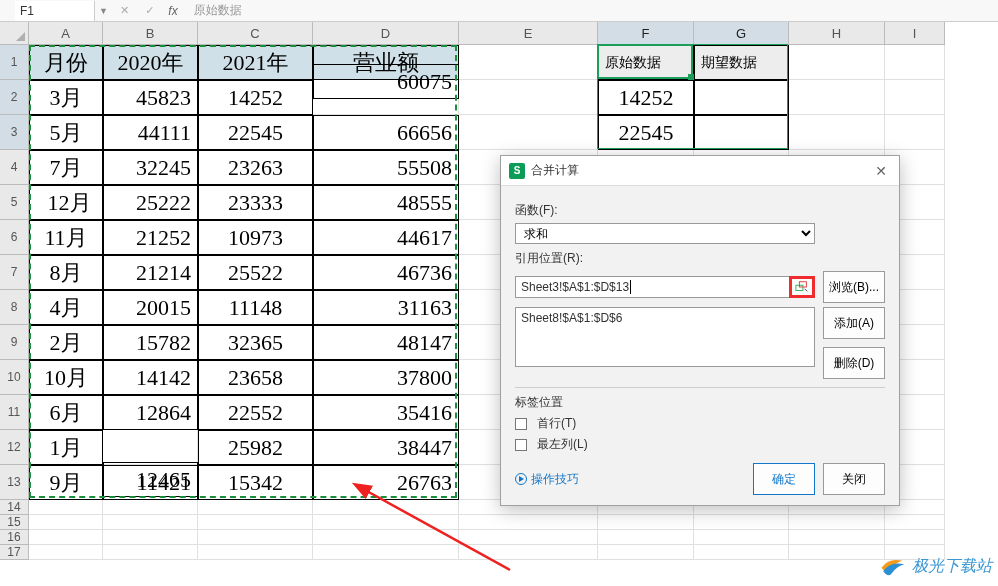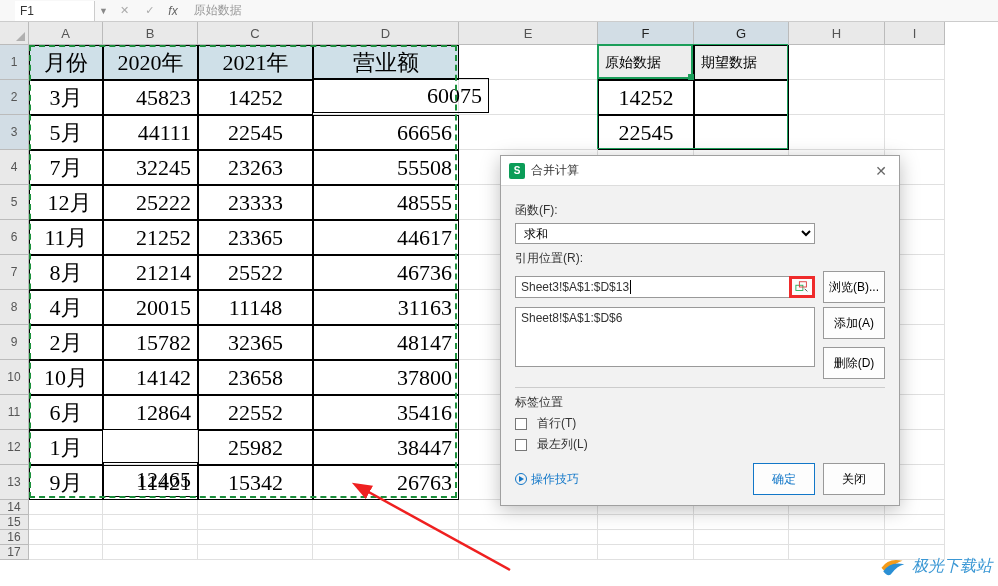--- a/index.html
+++ b/index.html
@@ -271,36 +271,36 @@
       <div class="cell " style="left: 665px; top: 500px; width: 95px; height: 15px;"></div>
       <div class="cell " style="left: 760px; top: 500px; width: 96px; height: 15px;"></div>
       <div class="cell " style="left: 856px; top: 500px; width: 60px; height: 15px;"></div>
       <div class="cell hl data-header border-thick" style="left: 0px; top: 0px; width: 74px; height: 35px;">月份</div>
       <div class="cell hl data-header border-thick" style="left: 74px; top: 0px; width: 95px; height: 35px;">2020年</div>
       <div class="cell hl data-header border-thick" style="left: 169px; top: 0px; width: 115px; height: 35px;">2021年</div>
       <div class="cell hl data-header border-thick" style="left: 284px; top: 0px; width: 146px; height: 35px;">营业额</div>
       <div class="cell data-val border-thick center" style="left: 0px; top: 35px; width: 74px; height: 35px;">3月</div>
       <div class="cell data-val border-thick" style="left: 74px; top: 35px; width: 95px; height: 35px;">45823</div>
       <div class="cell data-val border-thick center" style="left: 169px; top: 35px; width: 115px; height: 35px;">14252</div>
-      <div class="cell data-val border-thick" style="left: 284px; top: 33px; width: 176px; height: 35px;">60075</div>
+      <div class="cell data-val border-thick" style="left: 284px; top: 19px; width: 146px; height: 35px;">60075</div>
       <div class="cell data-val border-thick center" style="left: 0px; top: 70px; width: 74px; height: 35px;">5月</div>
       <div class="cell data-val border-thick" style="left: 74px; top: 70px; width: 95px; height: 35px;">44111</div>
       <div class="cell data-val border-thick center" style="left: 169px; top: 70px; width: 115px; height: 35px;">22545</div>
       <div class="cell data-val border-thick" style="left: 284px; top: 70px; width: 146px; height: 35px;">66656</div>
       <div class="cell data-val border-thick center" style="left: 0px; top: 105px; width: 74px; height: 35px;">7月</div>
       <div class="cell data-val border-thick" style="left: 74px; top: 105px; width: 95px; height: 35px;">32245</div>
       <div class="cell data-val border-thick center" style="left: 169px; top: 105px; width: 115px; height: 35px;">23263</div>
       <div class="cell data-val border-thick" style="left: 284px; top: 105px; width: 146px; height: 35px;">55508</div>
       <div class="cell data-val border-thick center" style="left: 0px; top: 140px; width: 74px; height: 35px; padding-left: 13px;">12月</div>
       <div class="cell data-val border-thick" style="left: 74px; top: 140px; width: 95px; height: 35px;">25222</div>
       <div class="cell data-val border-thick center" style="left: 169px; top: 140px; width: 115px; height: 35px;">23333</div>
       <div class="cell data-val border-thick" style="left: 284px; top: 140px; width: 146px; height: 35px;">48555</div>
       <div class="cell data-val border-thick center" style="left: 0px; top: 175px; width: 74px; height: 35px;">11月</div>
       <div class="cell data-val border-thick" style="left: 74px; top: 175px; width: 95px; height: 35px;">21252</div>
-      <div class="cell data-val border-thick center" style="left: 169px; top: 175px; width: 115px; height: 35px;">23365</div>
+      <div class="cell data-val border-thick center" style="left: 169px; top: 175px; width: 115px; height: 35px;">10973</div>
       <div class="cell data-val border-thick" style="left: 284px; top: 175px; width: 146px; height: 35px;">44617</div>
       <div class="cell data-val border-thick center" style="left: 0px; top: 210px; width: 74px; height: 35px;">8月</div>
       <div class="cell data-val border-thick" style="left: 74px; top: 210px; width: 95px; height: 35px;">21214</div>
       <div class="cell data-val border-thick center" style="left: 169px; top: 210px; width: 115px; height: 35px;">25522</div>
       <div class="cell data-val border-thick" style="left: 284px; top: 210px; width: 146px; height: 35px;">46736</div>
       <div class="cell data-val border-thick center" style="left: 0px; top: 245px; width: 74px; height: 35px;">4月</div>
       <div class="cell data-val border-thick" style="left: 74px; top: 245px; width: 95px; height: 35px;">20015</div>
       <div class="cell data-val border-thick center" style="left: 169px; top: 245px; width: 115px; height: 35px;">11148</div>
       <div class="cell data-val border-thick" style="left: 284px; top: 245px; width: 146px; height: 35px;">31163</div>
       <div class="cell data-val border-thick center" style="left: 0px; top: 280px; width: 74px; height: 35px;">2月</div>

